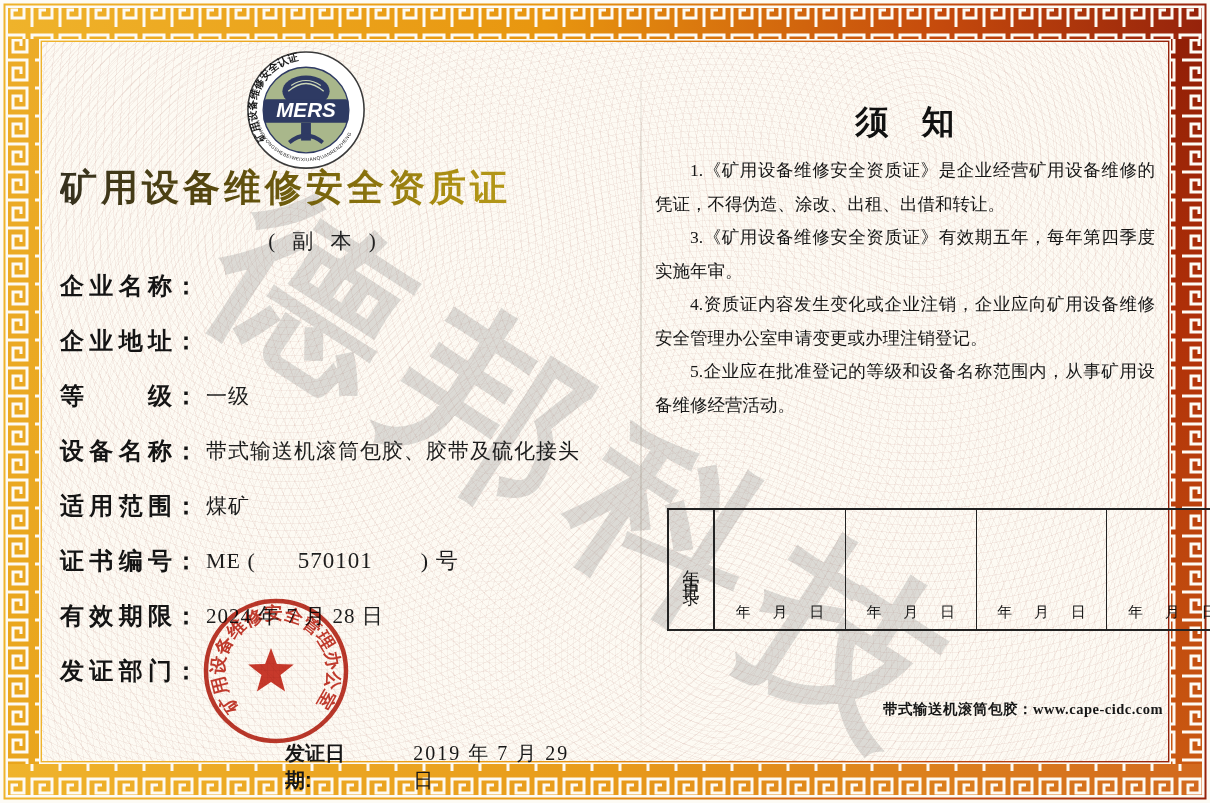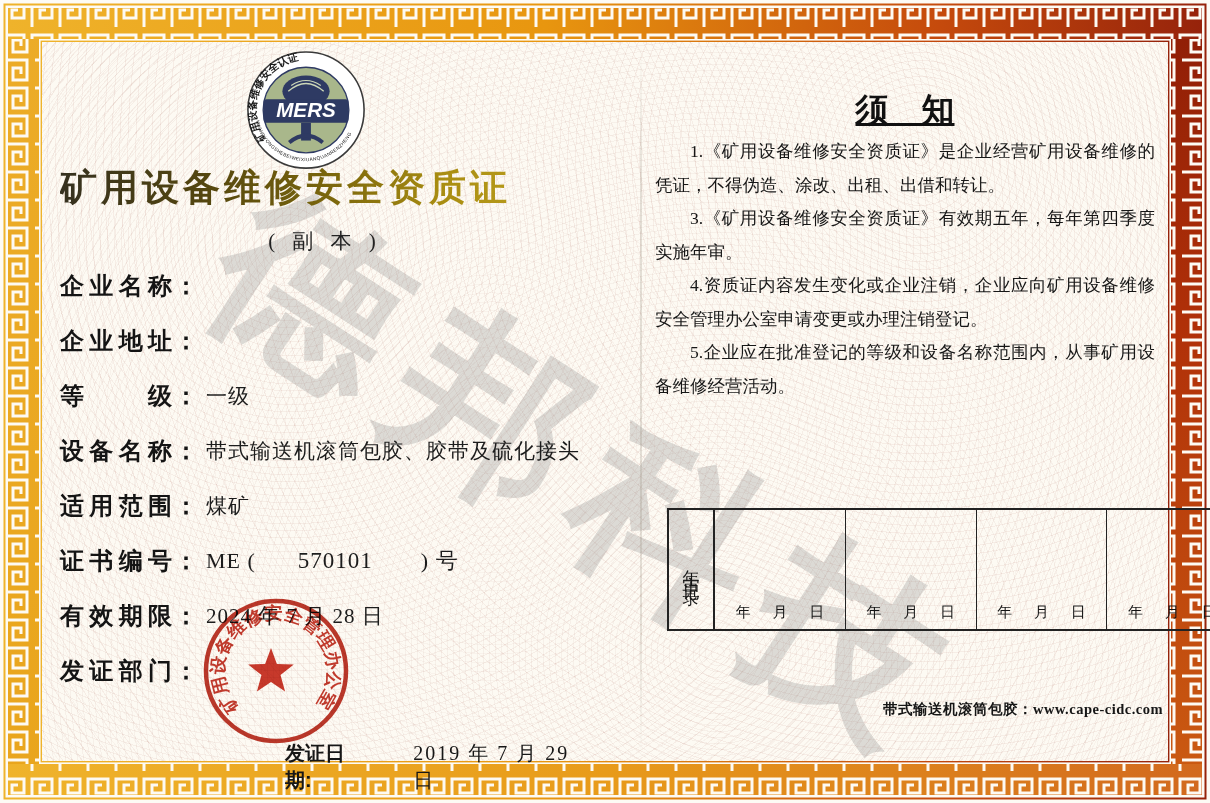--- a/index.html
+++ b/index.html
@@ -50,22 +50,22 @@
   .cert-num{margin-left:42px; font-size:23px;}
   .num-suffix{margin-left:48px; font-size:22px;}
   .issue-date{position:absolute; left:225px; top:668px; display:flex; gap:42px; align-items:flex-start;margin-top:28px;}
   .issue-date-label{font-size:20px; font-weight:bold; color:#161616;}
   .issue-date-value{font-size:20px; color:#161616; font-family:"Liberation Serif", serif; letter-spacing:2px;}
 
   .seal-svg{position:absolute; left:198px; top:594px; width:158px; height:158px; z-index:5;
     mix-blend-mode:multiply; opacity:.92;}
 
   .right-panel{position:absolute; left:655px; top:90px; width:500px; z-index:3;}
-  .notice-title{margin:0; text-align:center; font-size:33px; font-weight:bold; line-height:40px;
-    white-space:pre; color:#111; font-family:"Liberation Serif", serif;text-decoration:underline;}
+  .notice-title{margin:12px; text-align:center; font-size:33px; font-weight:bold; line-height:40px;
+    white-space:pre; color:#111; font-family:"Liberation Serif", serif;}
   .notice-body{margin-top:5px; font-family:"Liberation Serif", serif; color:#161616;}
   .notice-body p{margin:0; font-size:17.5px; line-height:33.5px; text-indent:2em; text-align:justify;}
   .review-table{position:absolute; left:12px; top:418px; width:572px; height:123px;
     border:2px solid #222; display:flex; box-sizing:border-box;}
   .review-header{width:44px; border-right:2px solid #222; display:flex; align-items:center; justify-content:center;
     writing-mode:vertical-rl; text-orientation:upright; letter-spacing:7px; font-size:17px;
     font-family:"Liberation Serif", serif; color:#141414;}
   .review-cell{flex:1; display:flex; align-items:flex-end; justify-content:center; padding-bottom:7px;
     font-size:15px; font-family:"Liberation Serif", serif; color:#141414; word-spacing:18px; box-sizing:border-box;}
   .review-cell + .review-cell{border-left:1.5px solid #222;}

